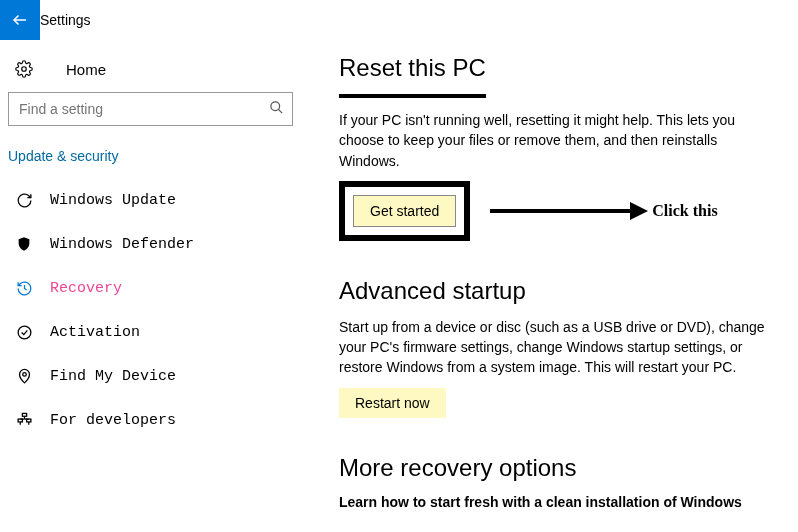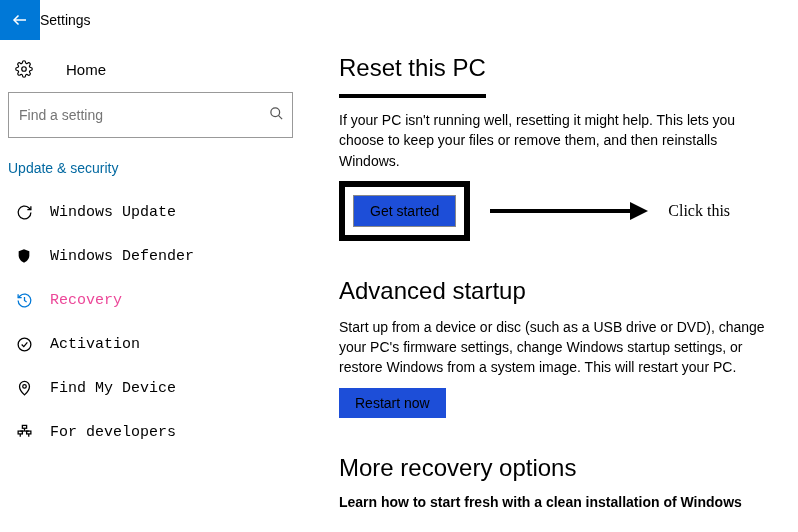--- a/index.html
+++ b/index.html
@@ -43,21 +43,21 @@
     display: flex;
     align-items: center;
     padding: 10px 14px 14px 10px;
   }
   .home-row .icon { width: 20px; display:flex; justify-content:center; }
   .home-row .label { margin-left: 32px; font-size: 15px; }
   .search-box {
     position: relative;
     margin: 0 8px 16px 4px;
     border: 1px solid #999;
-    height: 46px;
+    height: 34px;
     display: flex;
     align-items: center;
   }
   .search-box input {
     border: none;
     outline: none;
     width: 100%;
     height: 100%;
     padding: 0 32px 0 10px;
     font-size: 14px;
@@ -102,21 +102,21 @@
     display: inline-block;
   }
   .underline { border-bottom: 4px solid #000; padding-bottom: 12px; }
   .section-desc {
     font-size: 14px;
     line-height: 1.45;
     max-width: 430px;
     margin-bottom: 10px;
   }
   .btn {
-    background: #1d4ed8;
+    background: #fef9c3;
     border: none;
     padding: 7px 16px;
     font-family: inherit;
     font-size: 14px;
     cursor: pointer;
     color: #000;
   }
   .btn-wrap {
     display: inline-block;
     padding: 8px;
@@ -137,23 +137,23 @@
   .arrow-line {
     height: 4px; background:#000; width:140px;
   }
   .arrow-head {
     width: 0; height:0;
     border-top: 9px solid transparent;
     border-bottom: 9px solid transparent;
     border-left: 18px solid #000;
   }
   .annot-text {
-    margin-left: 20px;
+    margin-left: 4px;
     font-family: Georgia, "Times New Roman", serif;
-    font-weight: normal;
+    font-weight: bold;
     font-size: 16px;
   }
   .section { margin-bottom: 36px; }
   .link {
     color: #000000;
     cursor: pointer;
     font-weight: bold;
   }
 </style>
 </head>

